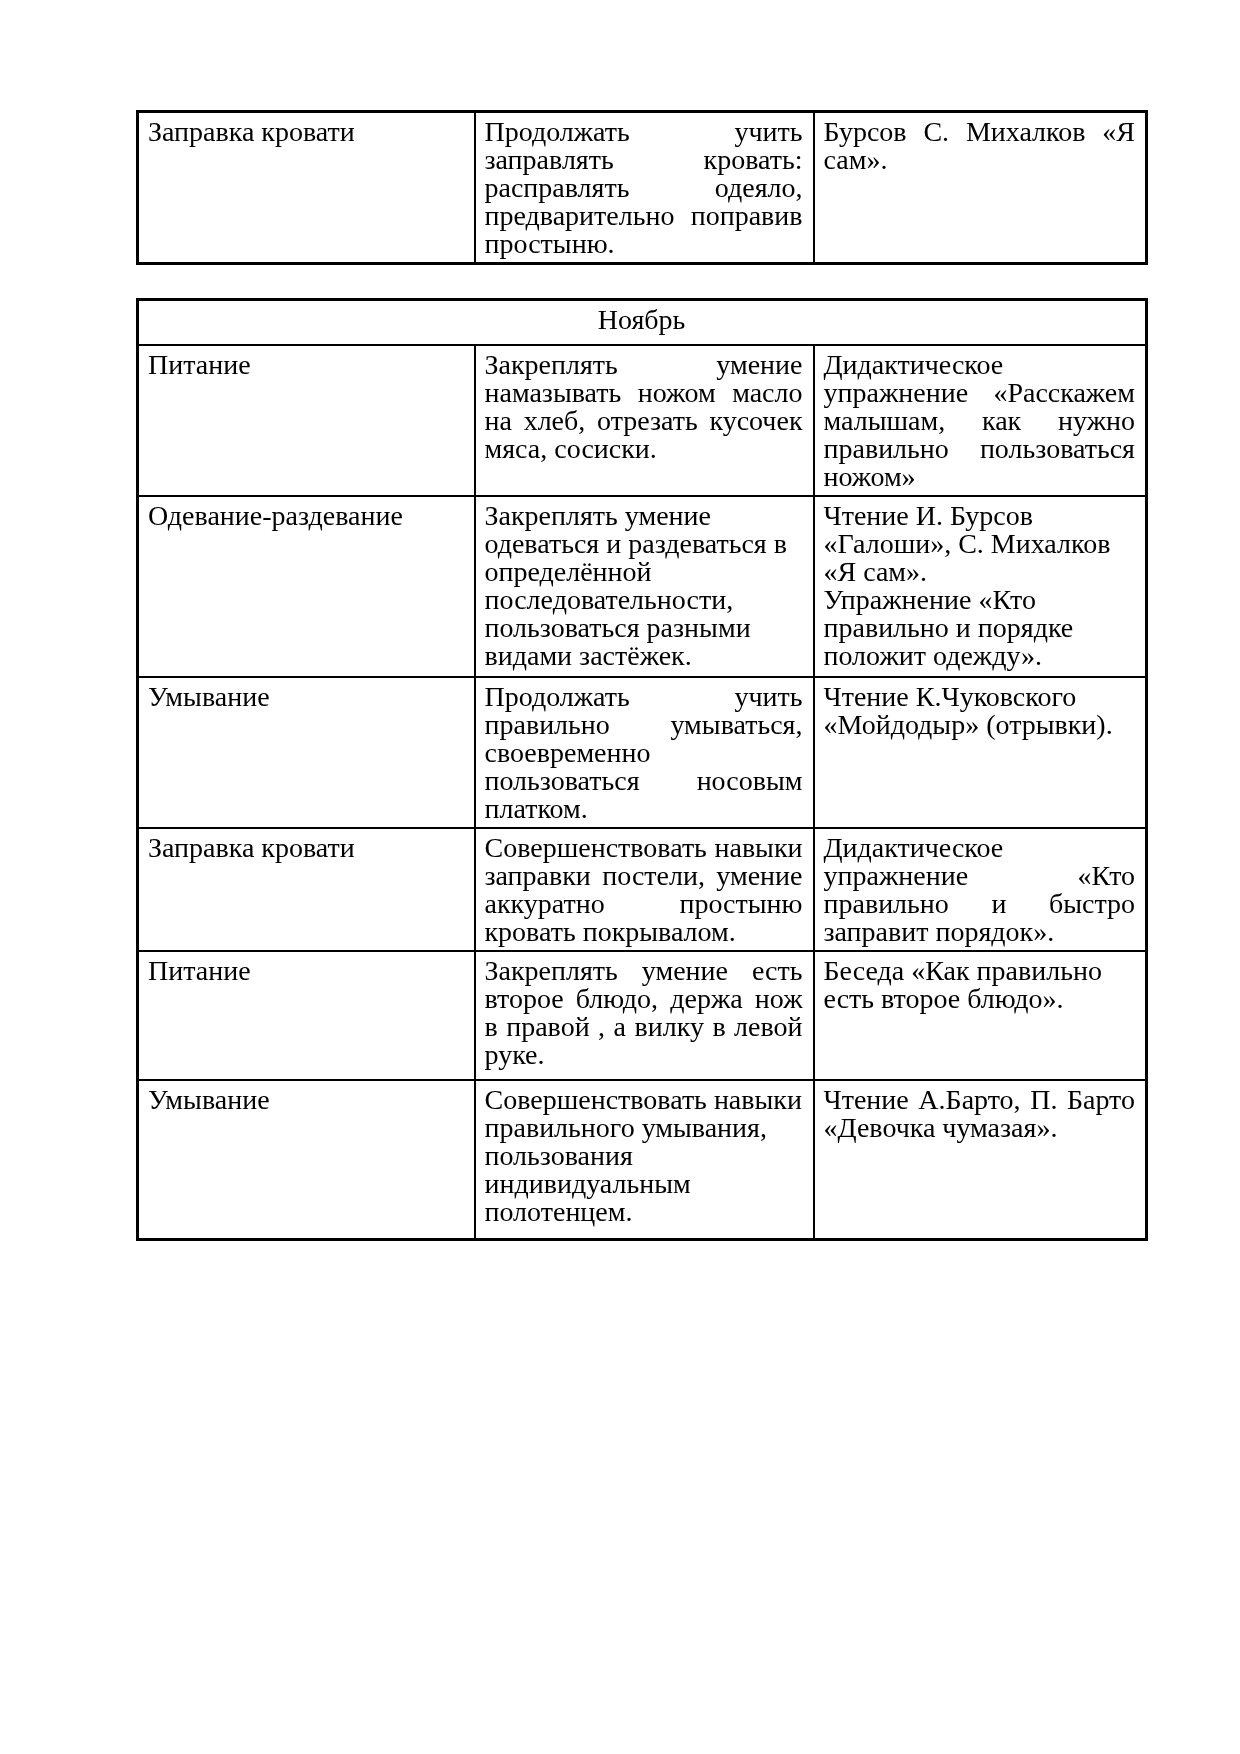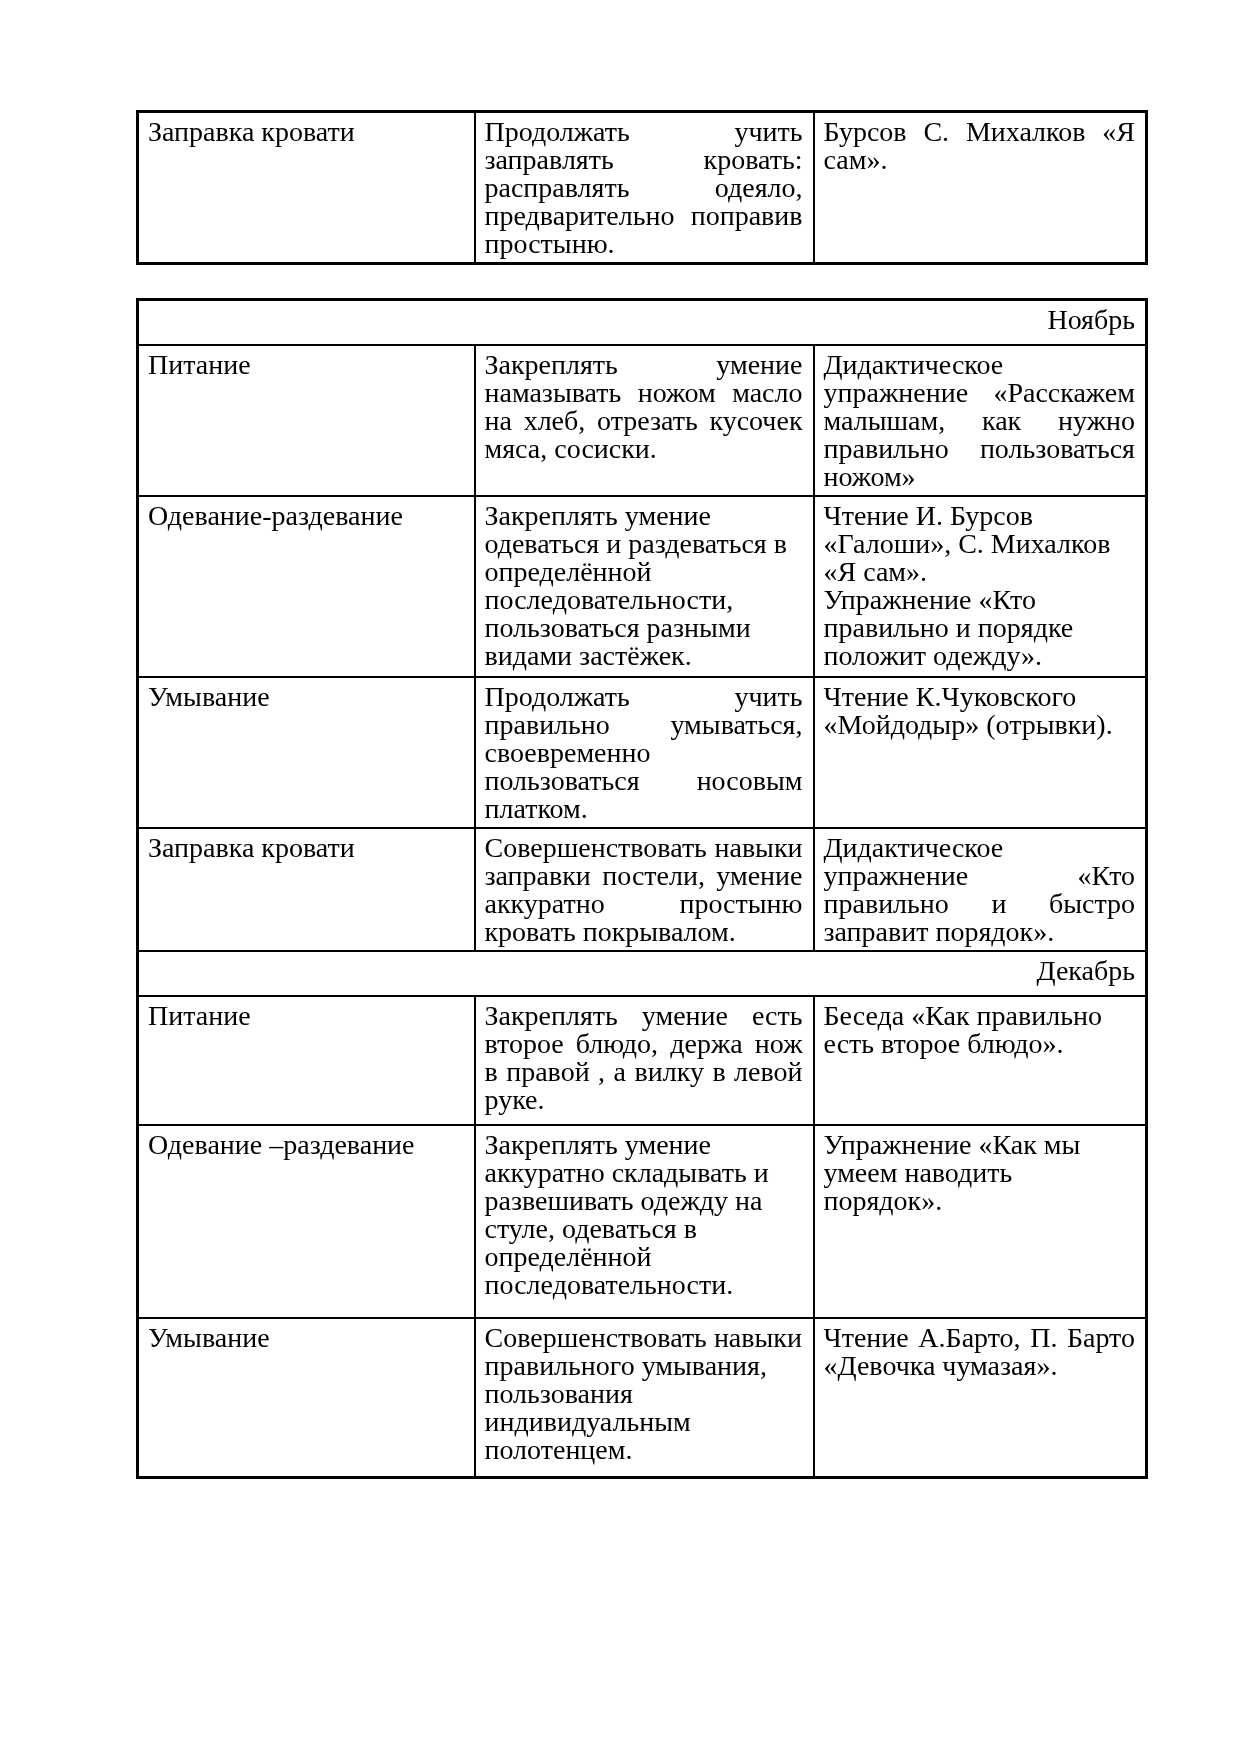--- a/index.html
+++ b/index.html
@@ -35,21 +35,21 @@
     white-space: pre-line;
     overflow: hidden;
     word-wrap: break-word;
   }
   .col-regime   { width: 337px; }
   .col-task     { width: 339px; }
   .col-activity { width: 333px; }
 
   .just { text-align: justify; }
   .month-cell {
-    text-align: right;
+    text-align: center;
     vertical-align: middle;
     padding: 2px 4px;
   }
   .v-mid { vertical-align: middle; }
 
   .gap-after-fragment { height: 33px; }
   .gap-before-january { height: 62px; }
 </style>
 </head>
 <body>
@@ -103,35 +103,27 @@
       <td class="just">Продолжать учить правильно умываться, своевременно пользоваться носовым платком.</td>
       <td>Чтение К.Чуковского «Мойдодыр» (отрывки).</td>
     </tr>
 
     <tr>
       <td style="height:112px">Заправка кровати</td>
       <td class="just">Совершенствовать навыки заправки постели,  умение аккуратно простыню кровать покрывалом.</td>
       <td class="just">Дидактическое упражнение «Кто правильно и быстро заправит порядок».</td>
     </tr>
 
-    <tr>
-      <td colspan="3" class="month-cell" style="height:34px">Декабрь</td>
-    </tr>
 
     <tr>
       <td class="v-mid" style="height:118px">Питание</td>
       <td class="just">Закреплять умение есть второе блюдо, держа нож в правой , а вилку в левой руке.</td>
       <td>Беседа «Как правильно есть второе блюдо».</td>
     </tr>
 
-    <tr>
-      <td style="height:182px">Одевание –раздевание</td>
-      <td>Закреплять умение аккуратно складывать и развешивать одежду на стуле, одеваться в определённой последовательности.</td>
-      <td>Упражнение «Как мы умеем наводить порядок».</td>
-    </tr>
 
     <tr>
       <td style="height:148px">Умывание</td>
       <td>Совершенствовать навыки правильного умывания, пользования индивидуальным полотенцем.</td>
       <td class="just">Чтение А.Барто, П. Барто «Девочка чумазая».</td>
     </tr>
 
   </tbody>
     </table>
 

